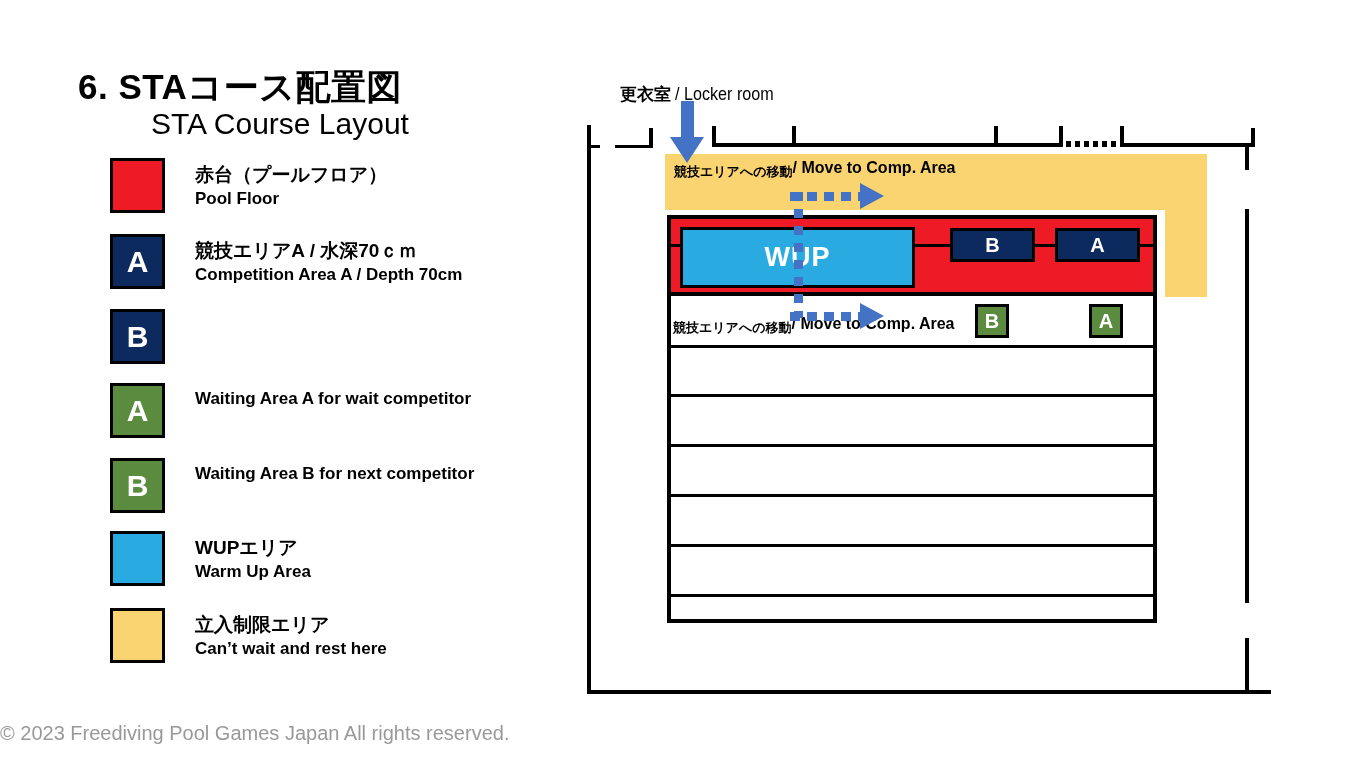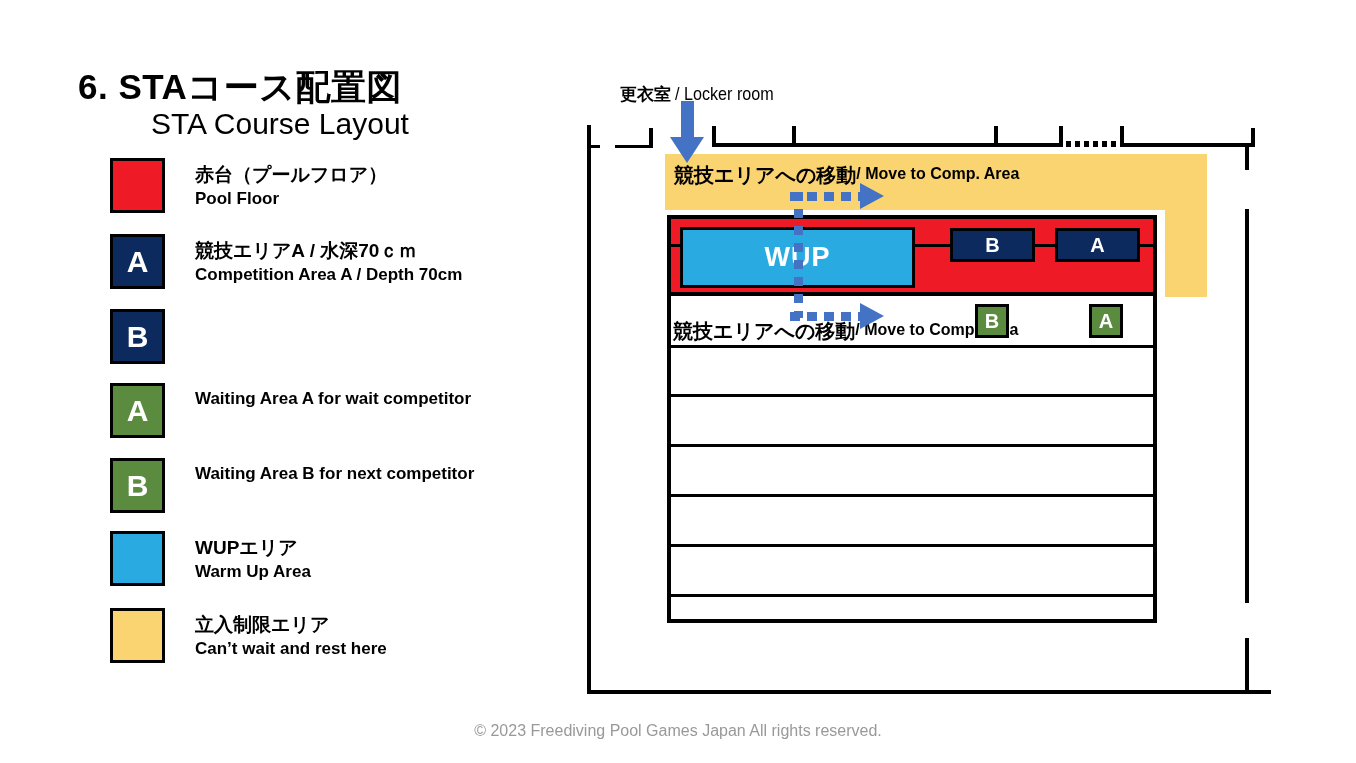--- a/index.html
+++ b/index.html
@@ -24,21 +24,21 @@
   .ltext .jp{font-size:19px;font-weight:700;line-height:1.3;}
   .ltext .en{font-size:17px;font-weight:700;line-height:1.35;}
 
   
   .wall{position:absolute;background:#000;}
   .wall-dotted{position:absolute;background:repeating-linear-gradient(90deg,#000 0 5px,transparent 5px 9px);}
 
   
   .yellow{position:absolute;background:#fbd472;}
   .band-label{position:absolute;left:674px;top:162px;white-space:nowrap;}
-  .jp15{font-size:20px;font-weight:700;}
+  .jp15{font-size:13px;font-weight:700;}
   .en15{font-size:16px;font-weight:700;position:relative;top:-3px;margin-left:0;}
 
   
   .pool-outline{position:absolute;left:667px;top:215px;width:490px;height:408px;
                 border:4px solid #000;box-sizing:border-box;background:#fff;}
   .red-band{position:absolute;left:667px;top:215px;width:490px;height:81px;
             border:4px solid #000;box-sizing:border-box;background:#ee1b26;}
   .lane-line{position:absolute;background:#000;height:3px;}
   .wup-box{position:absolute;left:680px;top:227px;width:235px;height:61px;background:#29abe2;
            border:3px solid #000;box-sizing:border-box;display:flex;align-items:center;justify-content:center;
@@ -62,22 +62,22 @@
   
   .locker-label{position:absolute;left:620px;top:83px;white-space:nowrap;}
   .locker-jp{font-size:17px;font-weight:700;}
   .locker-en{font-size:19px;display:inline-block;transform:scaleX(.85);transform-origin:left;margin-left:4px;}
   .down-arrow-shaft{position:absolute;left:681px;top:101px;width:13px;height:36px;background:#4472c4;}
   .down-arrow-head{position:absolute;left:670px;top:137px;width:0;height:0;
                    border-left:17px solid transparent;border-right:17px solid transparent;
                    border-top:26px solid #4472c4;}
 
   
-  .copyright{position:absolute;left:0;top:722px;width:100%;text-align:center;
-             font-size:16px;color:#999;}
+  .copyright{position:absolute;left:0;top:722px;width:100%;text-align:left;
+             font-size:20px;color:#999;}
 </style>
 </head>
 <body>
 
 <div class="canvas">
 
   <div class="title-jp">6. STAコース配置図</div>
   <div class="title-en">STA Course Layout</div>
 
   <div>

